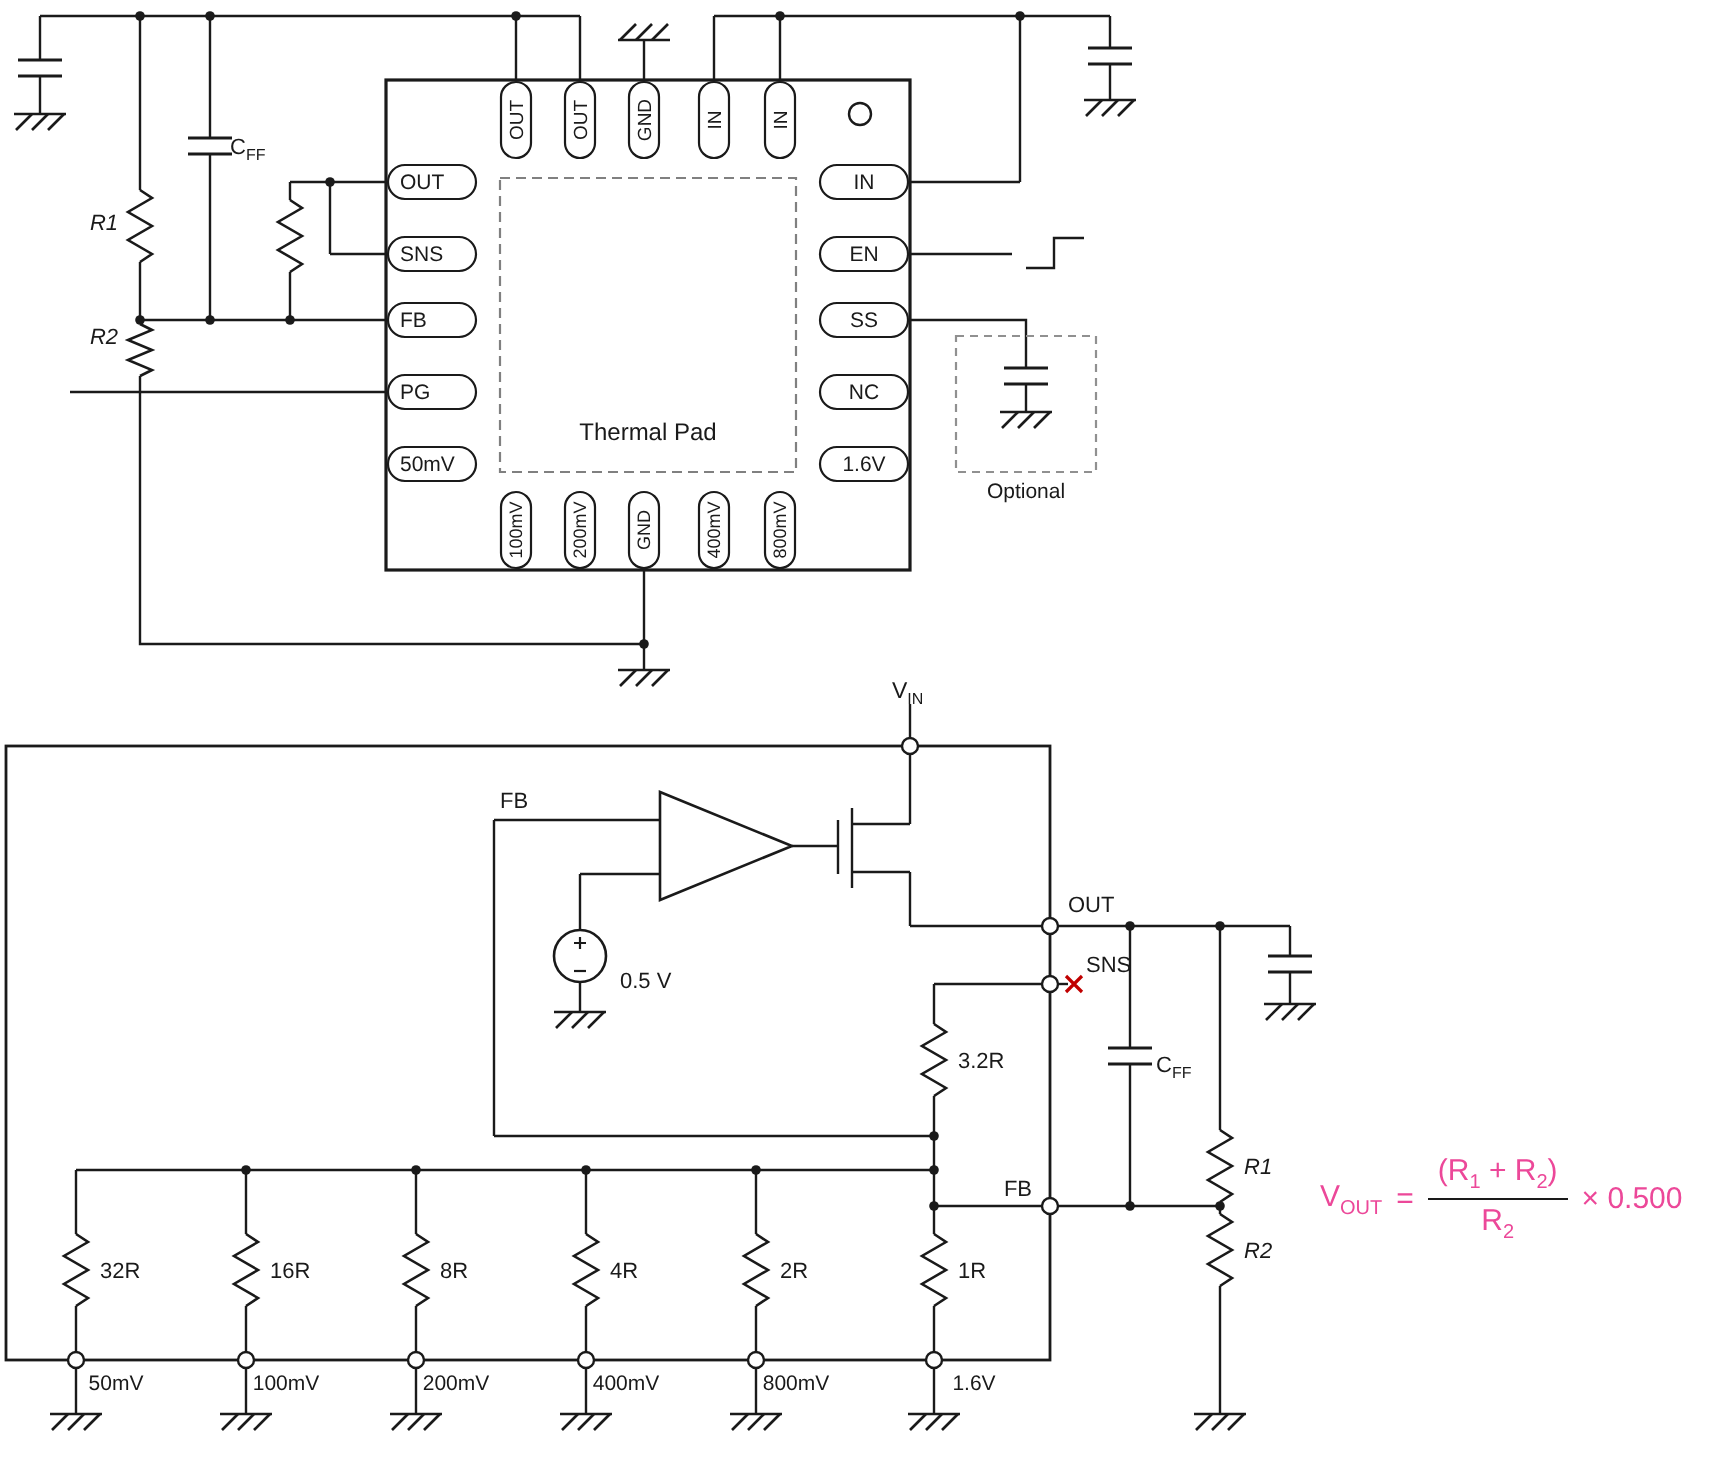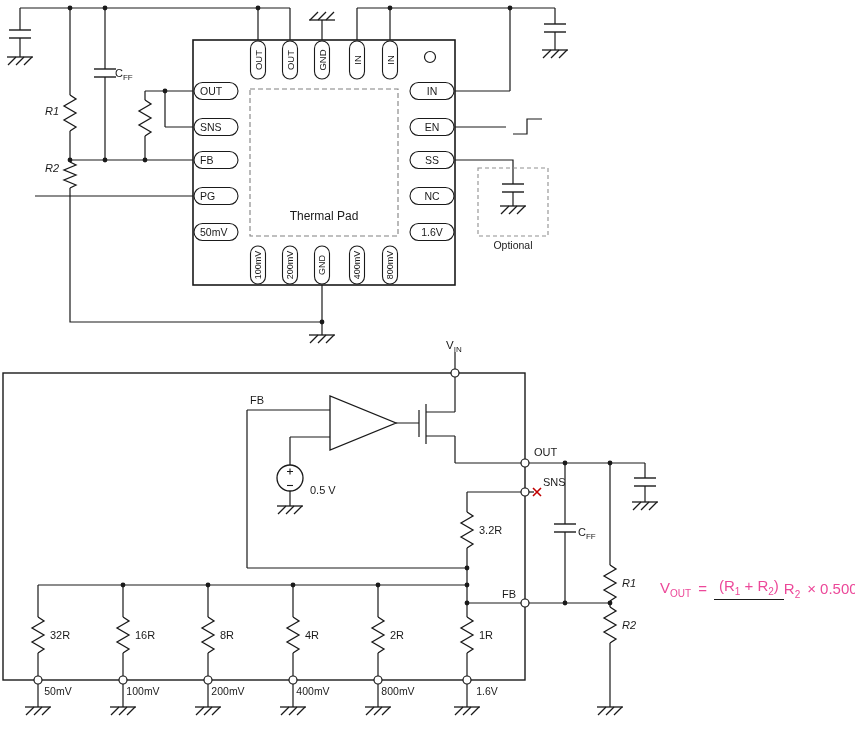--- a/index.html
+++ b/index.html
@@ -4,21 +4,21 @@
 <style>
   html,body{margin:0;padding:0;background:#fff;}
   .stage{position:relative;width:855px;height:742px;background:#fff;overflow:hidden;
          font-family:"Liberation Sans",sans-serif;color:#1a1a1a;}
   .stage svg{position:absolute;left:0;top:0;}
   svg text{fill:#1a1a1a;font-family:"Liberation Sans",sans-serif;}
   .ital{font-style:italic;}
   .formula{position:absolute;left:660px;top:577px;display:flex;align-items:center;gap:7px;
            font-size:15px;color:#ec4899;white-space:nowrap;}
   .formula sub{font-size:10px;line-height:1;}
-  .f-frac{display:inline-flex;flex-direction:row;align-items:center;}
+  .f-frac{display:inline-flex;flex-direction:column;align-items:center;}
   .f-num{padding:0 5px 2px 5px;border-bottom:1.3px solid #1a1a1a;}
   .f-den{padding-top:2px;}
 </style>
 </head>
 <body>
 
 <div class="stage">
 <svg width="855" height="742" viewBox="0 0 855 742">
   <defs>
     <g id="gnd" stroke="#1a1a1a" stroke-width="1.3" fill="none">

